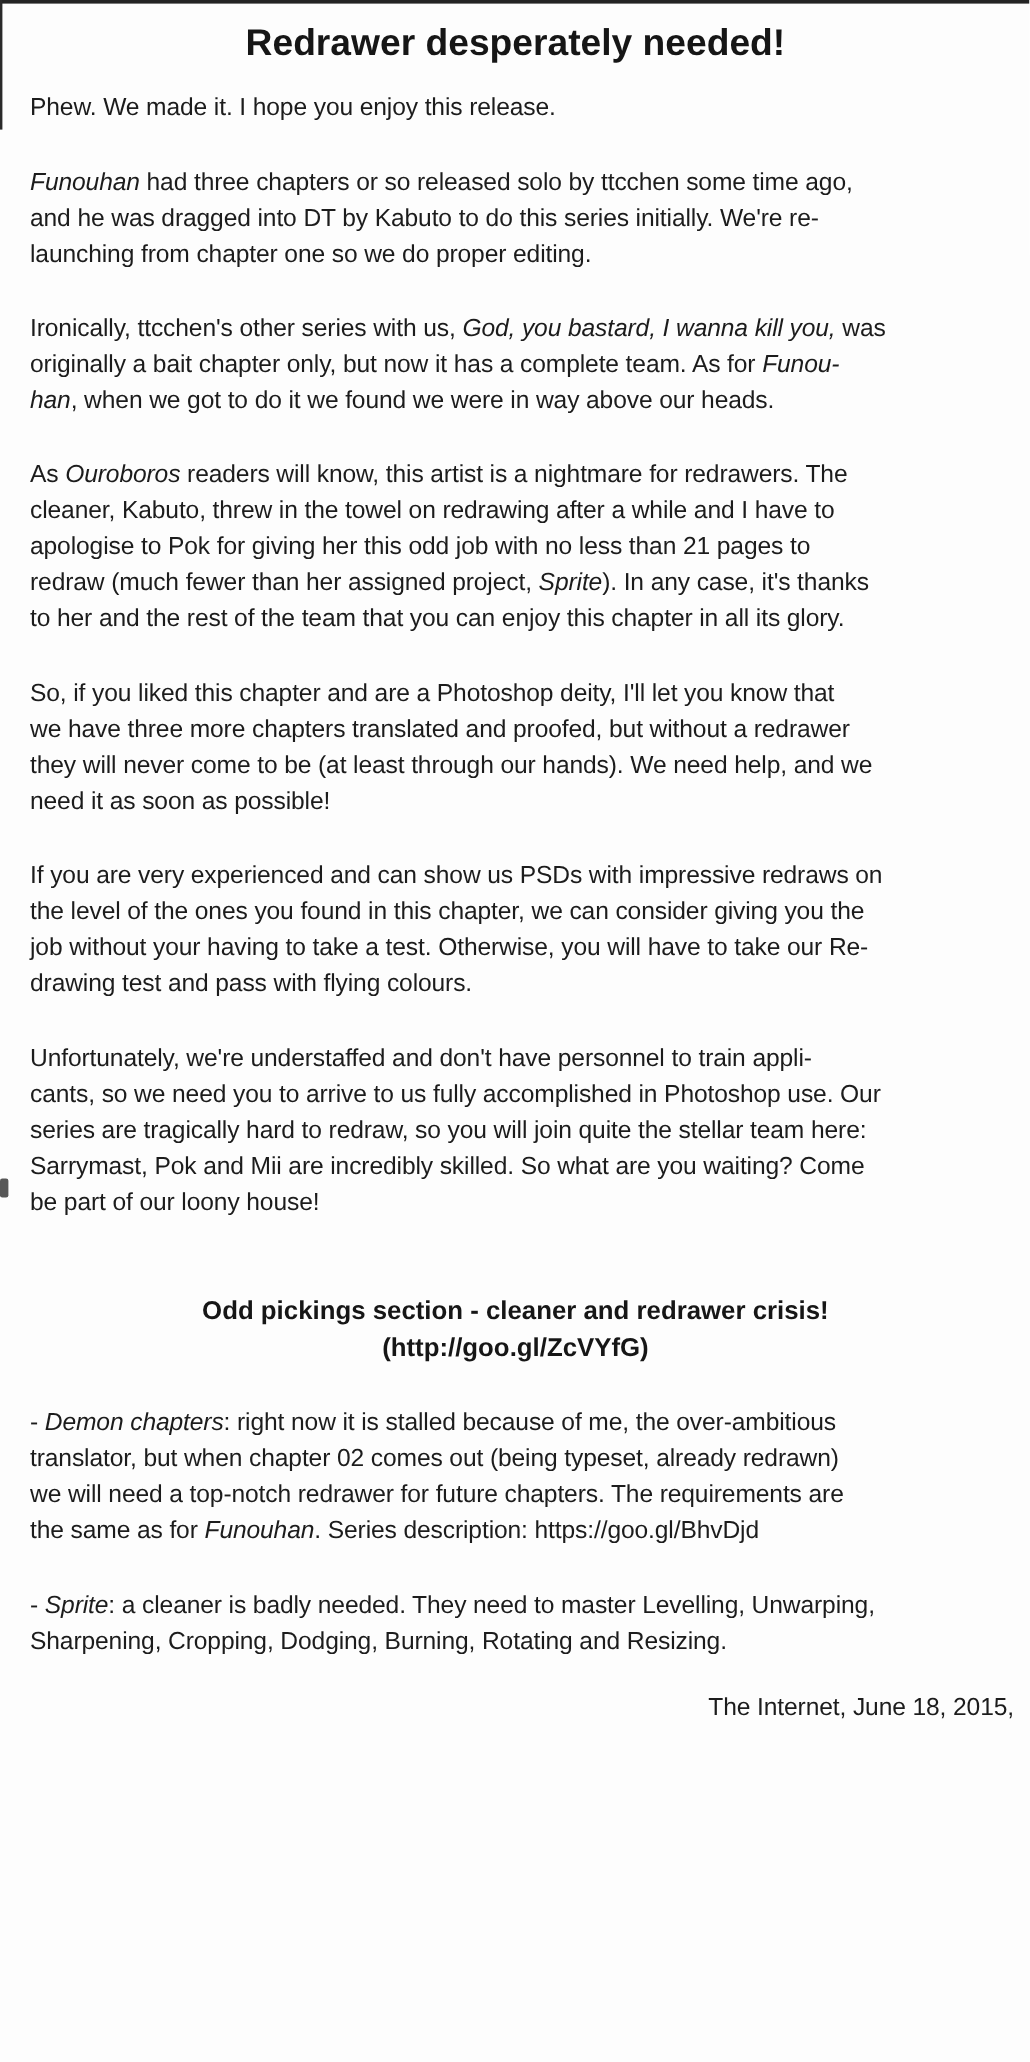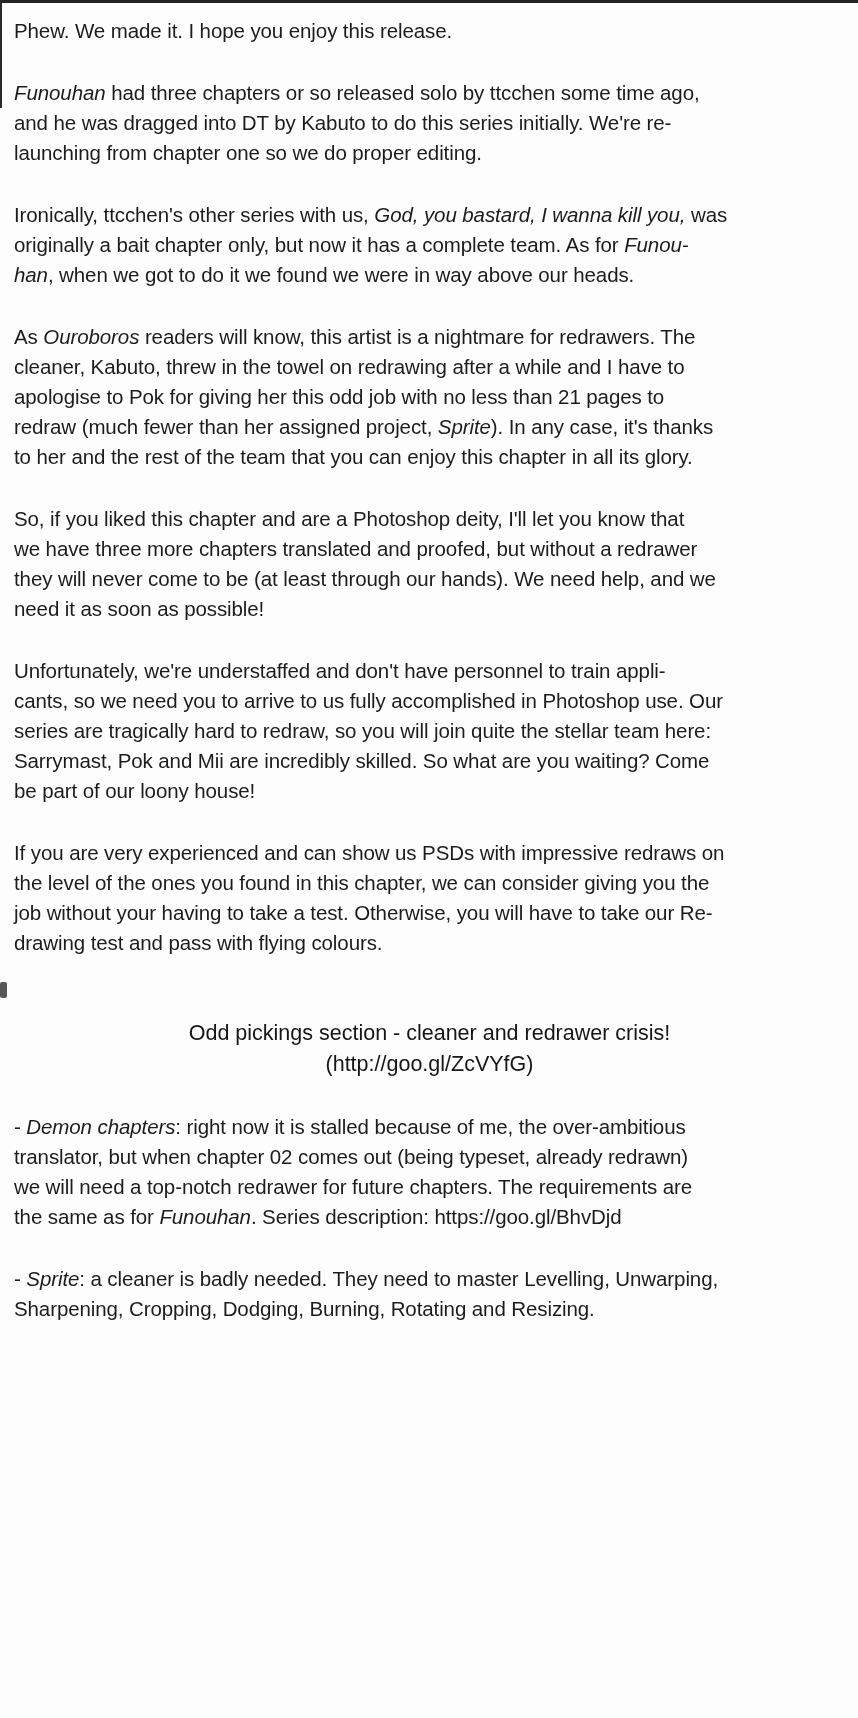--- a/index.html
+++ b/index.html
@@ -35,31 +35,31 @@
   h1.title {
     margin: 0;
     padding-top: 13px;
     font-size: 31px;
     line-height: 46px;
     font-weight: 700;
     text-align: center;
     color: #161616;
   }
   p.body {
-    margin: 32px 0 0 0;
+    margin: 32px 0 0 11px;
     font-size: 20.5px;
     line-height: 30px;
     letter-spacing: -0.1px;
   }
   p.body.first { margin-top: 16px; }
   h2.section-heading {
     margin: 60px 0 0 0;
     font-size: 21.5px;
     line-height: 31px;
-    font-weight: 400;
+    font-weight: 700;
     text-align: center;
     color: #161616;
   }
   p.align-right {
     text-align: right;
     font-size: 20.5px;
     line-height: 30px;
     letter-spacing: -0.1px;
   }
   p.date-line { margin: 25px 0 0 0; }
@@ -68,28 +68,30 @@
 </style>
 </head>
 <body>
 
 <div class="page">
 
   <div class="artifact-top"></div>
   <div class="artifact-left"></div>
   <div class="artifact-blob"></div>
 
+  <h1 class="title">Redrawer desperately needed!</h1>
 
   <p class="body first">Phew. We made it. I hope you enjoy this release.</p>
   <p class="body"><i>Funouhan</i> had three chapters or so released solo by ttcchen some time ago,<br>and he was dragged into DT by Kabuto to do this series initially. We're re-<br>launching from chapter one so we do proper editing.</p>
   <p class="body">Ironically, ttcchen's other series with us, <i>God, you bastard, I wanna kill you,</i> was<br>originally a bait chapter only, but now it has a complete team. As for <i>Funou-</i><br><i>han</i>, when we got to do it we found we were in way above our heads.</p>
   <p class="body">As <i>Ouroboros</i> readers will know, this artist is a nightmare for redrawers. The<br>cleaner, Kabuto, threw in the towel on redrawing after a while and I have to<br>apologise to Pok for giving her this odd job with no less than 21 pages to<br>redraw (much fewer than her assigned project, <i>Sprite</i>). In any case, it's thanks<br>to her and the rest of the team that you can enjoy this chapter in all its glory.</p>
   <p class="body">So, if you liked this chapter and are a Photoshop deity, I'll let you know that<br>we have three more chapters translated and proofed, but without a redrawer<br>they will never come to be (at least through our hands). We need help, and we<br>need it as soon as possible!</p>
+  <p class="body">If you are very experienced and can show us PSDs with impressive redraws on<br>the level of the ones you found in this chapter, we can consider giving you the<br>job without your having to take a test. Otherwise, you will have to take our Re-<br>drawing test and pass with flying colours.</p>
   <p class="body">Unfortunately, we're understaffed and don't have personnel to train appli-<br>cants, so we need you to arrive to us fully accomplished in Photoshop use. Our<br>series are tragically hard to redraw, so you will join quite the stellar team here:<br>Sarrymast, Pok and Mii are incredibly skilled. So what are you waiting? Come<br>be part of our loony house!</p>
-  <p class="body">If you are very experienced and can show us PSDs with impressive redraws on<br>the level of the ones you found in this chapter, we can consider giving you the<br>job without your having to take a test. Otherwise, you will have to take our Re-<br>drawing test and pass with flying colours.</p>
 
   <h2 class="section-heading">Odd pickings section - cleaner and redrawer crisis!<br>(http://goo.gl/ZcVYfG)</h2>
 
   <p class="body">- <i>Demon chapters</i>: right now it is stalled because of me, the over-ambitious<br>translator, but when chapter 02 comes out (being typeset, already redrawn)<br>we will need a top-notch redrawer for future chapters. The requirements are<br>the same as for <i>Funouhan</i>. Series description: https://goo.gl/BhvDjd</p>
   <p class="body">- <i>Sprite</i>: a cleaner is badly needed. They need to master Levelling, Unwarping,<br>Sharpening, Cropping, Dodging, Burning, Rotating and Resizing.</p>
 
+  <p class="align-right date-line">The Internet, June 18, 2015,</p>
 
 </div>
 
 </body></html>

